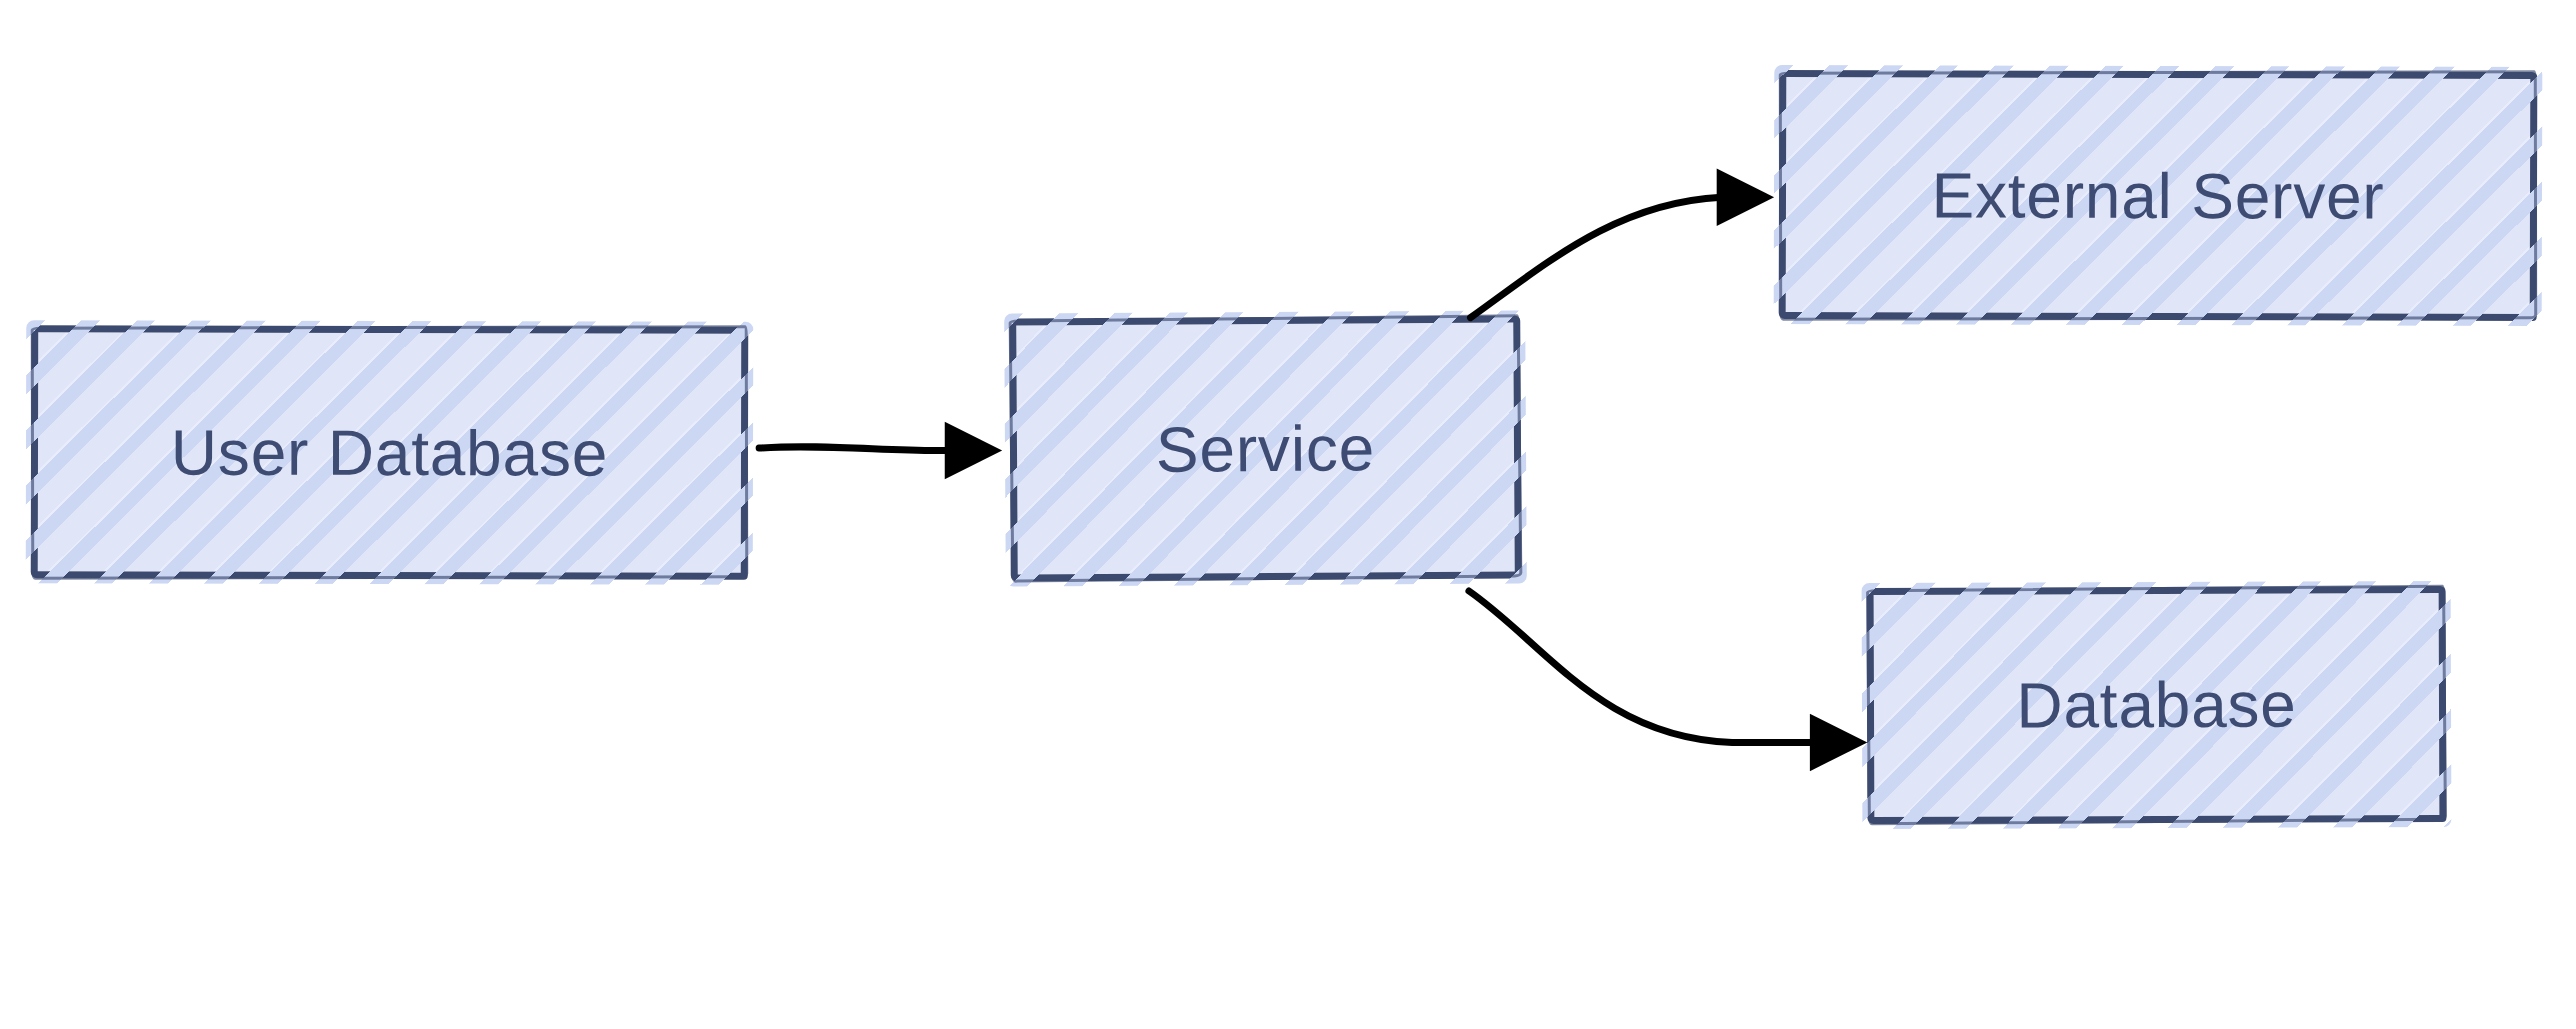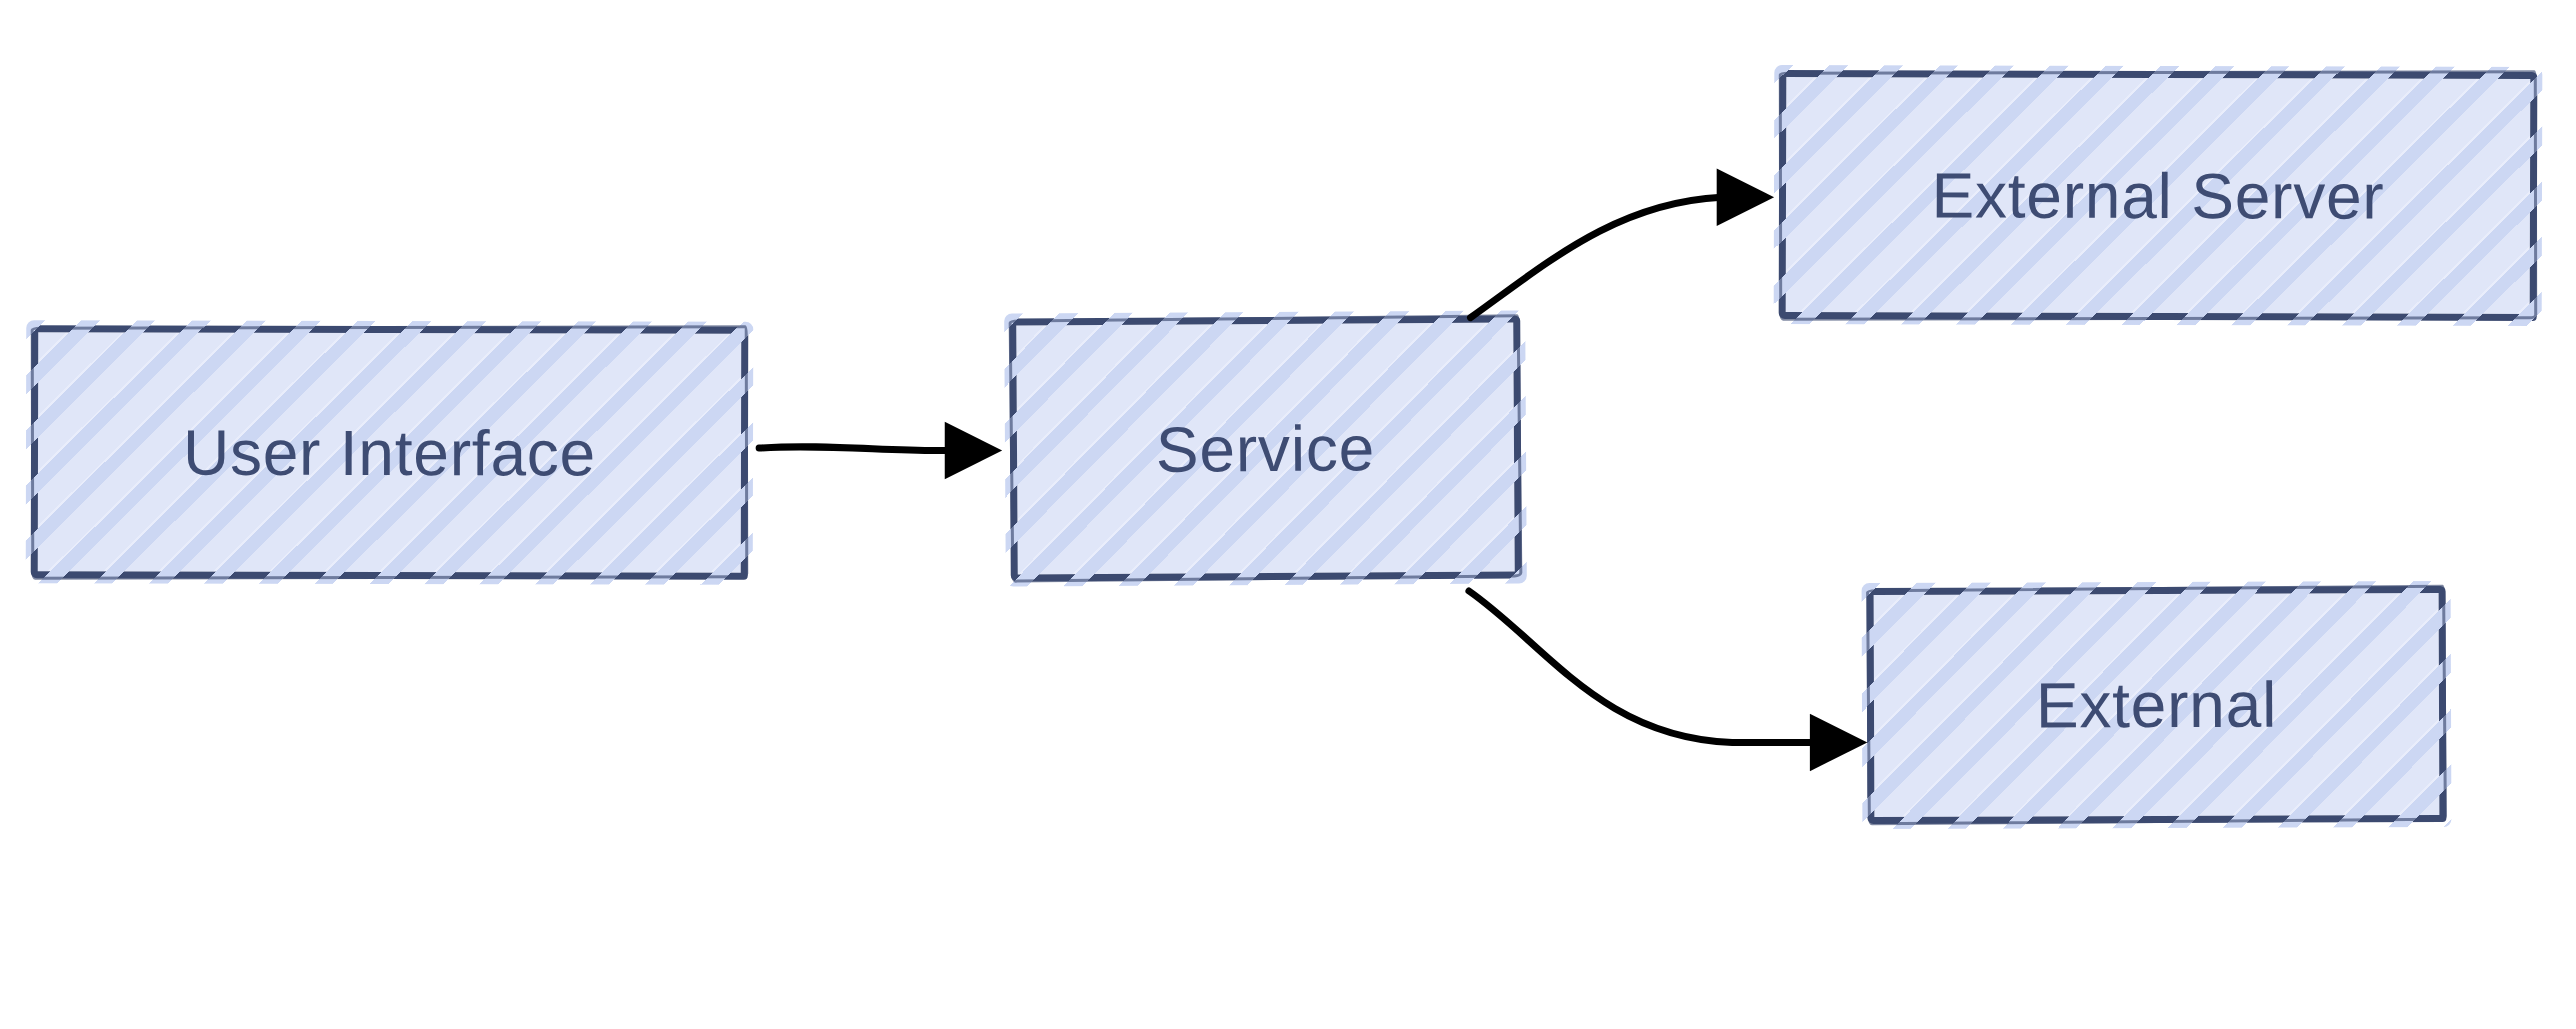--- a/index.html
+++ b/index.html
@@ -89,29 +89,29 @@
       <polygon points="2284,254 2210,217 2210,291" fill="#000000"></polygon>
     </g>
 
     <g>
       <path d="M1891,761 C1990,830 2062,950 2230,956 L2336,956" fill="none" stroke-width="9" stroke-linecap="round" stroke="#000000"></path>
       <polygon points="2404,956 2330,919 2330,993" fill="#000000"></polygon>
     </g>
   </svg>
 
   <div class="node" id="node-user-interface">
-    <span class="label">User Interface</span>
+    <span class="label">User Database</span>
   </div>
 
   <div class="node" id="node-service">
     <span class="label">Service</span>
   </div>
 
   <div class="node" id="node-external-server">
     <span class="label">External Server</span>
   </div>
 
   <div class="node" id="node-database">
-    <span class="label">External</span>
+    <span class="label">Database</span>
   </div>
 
 </div>
 
 
 </body></html>

